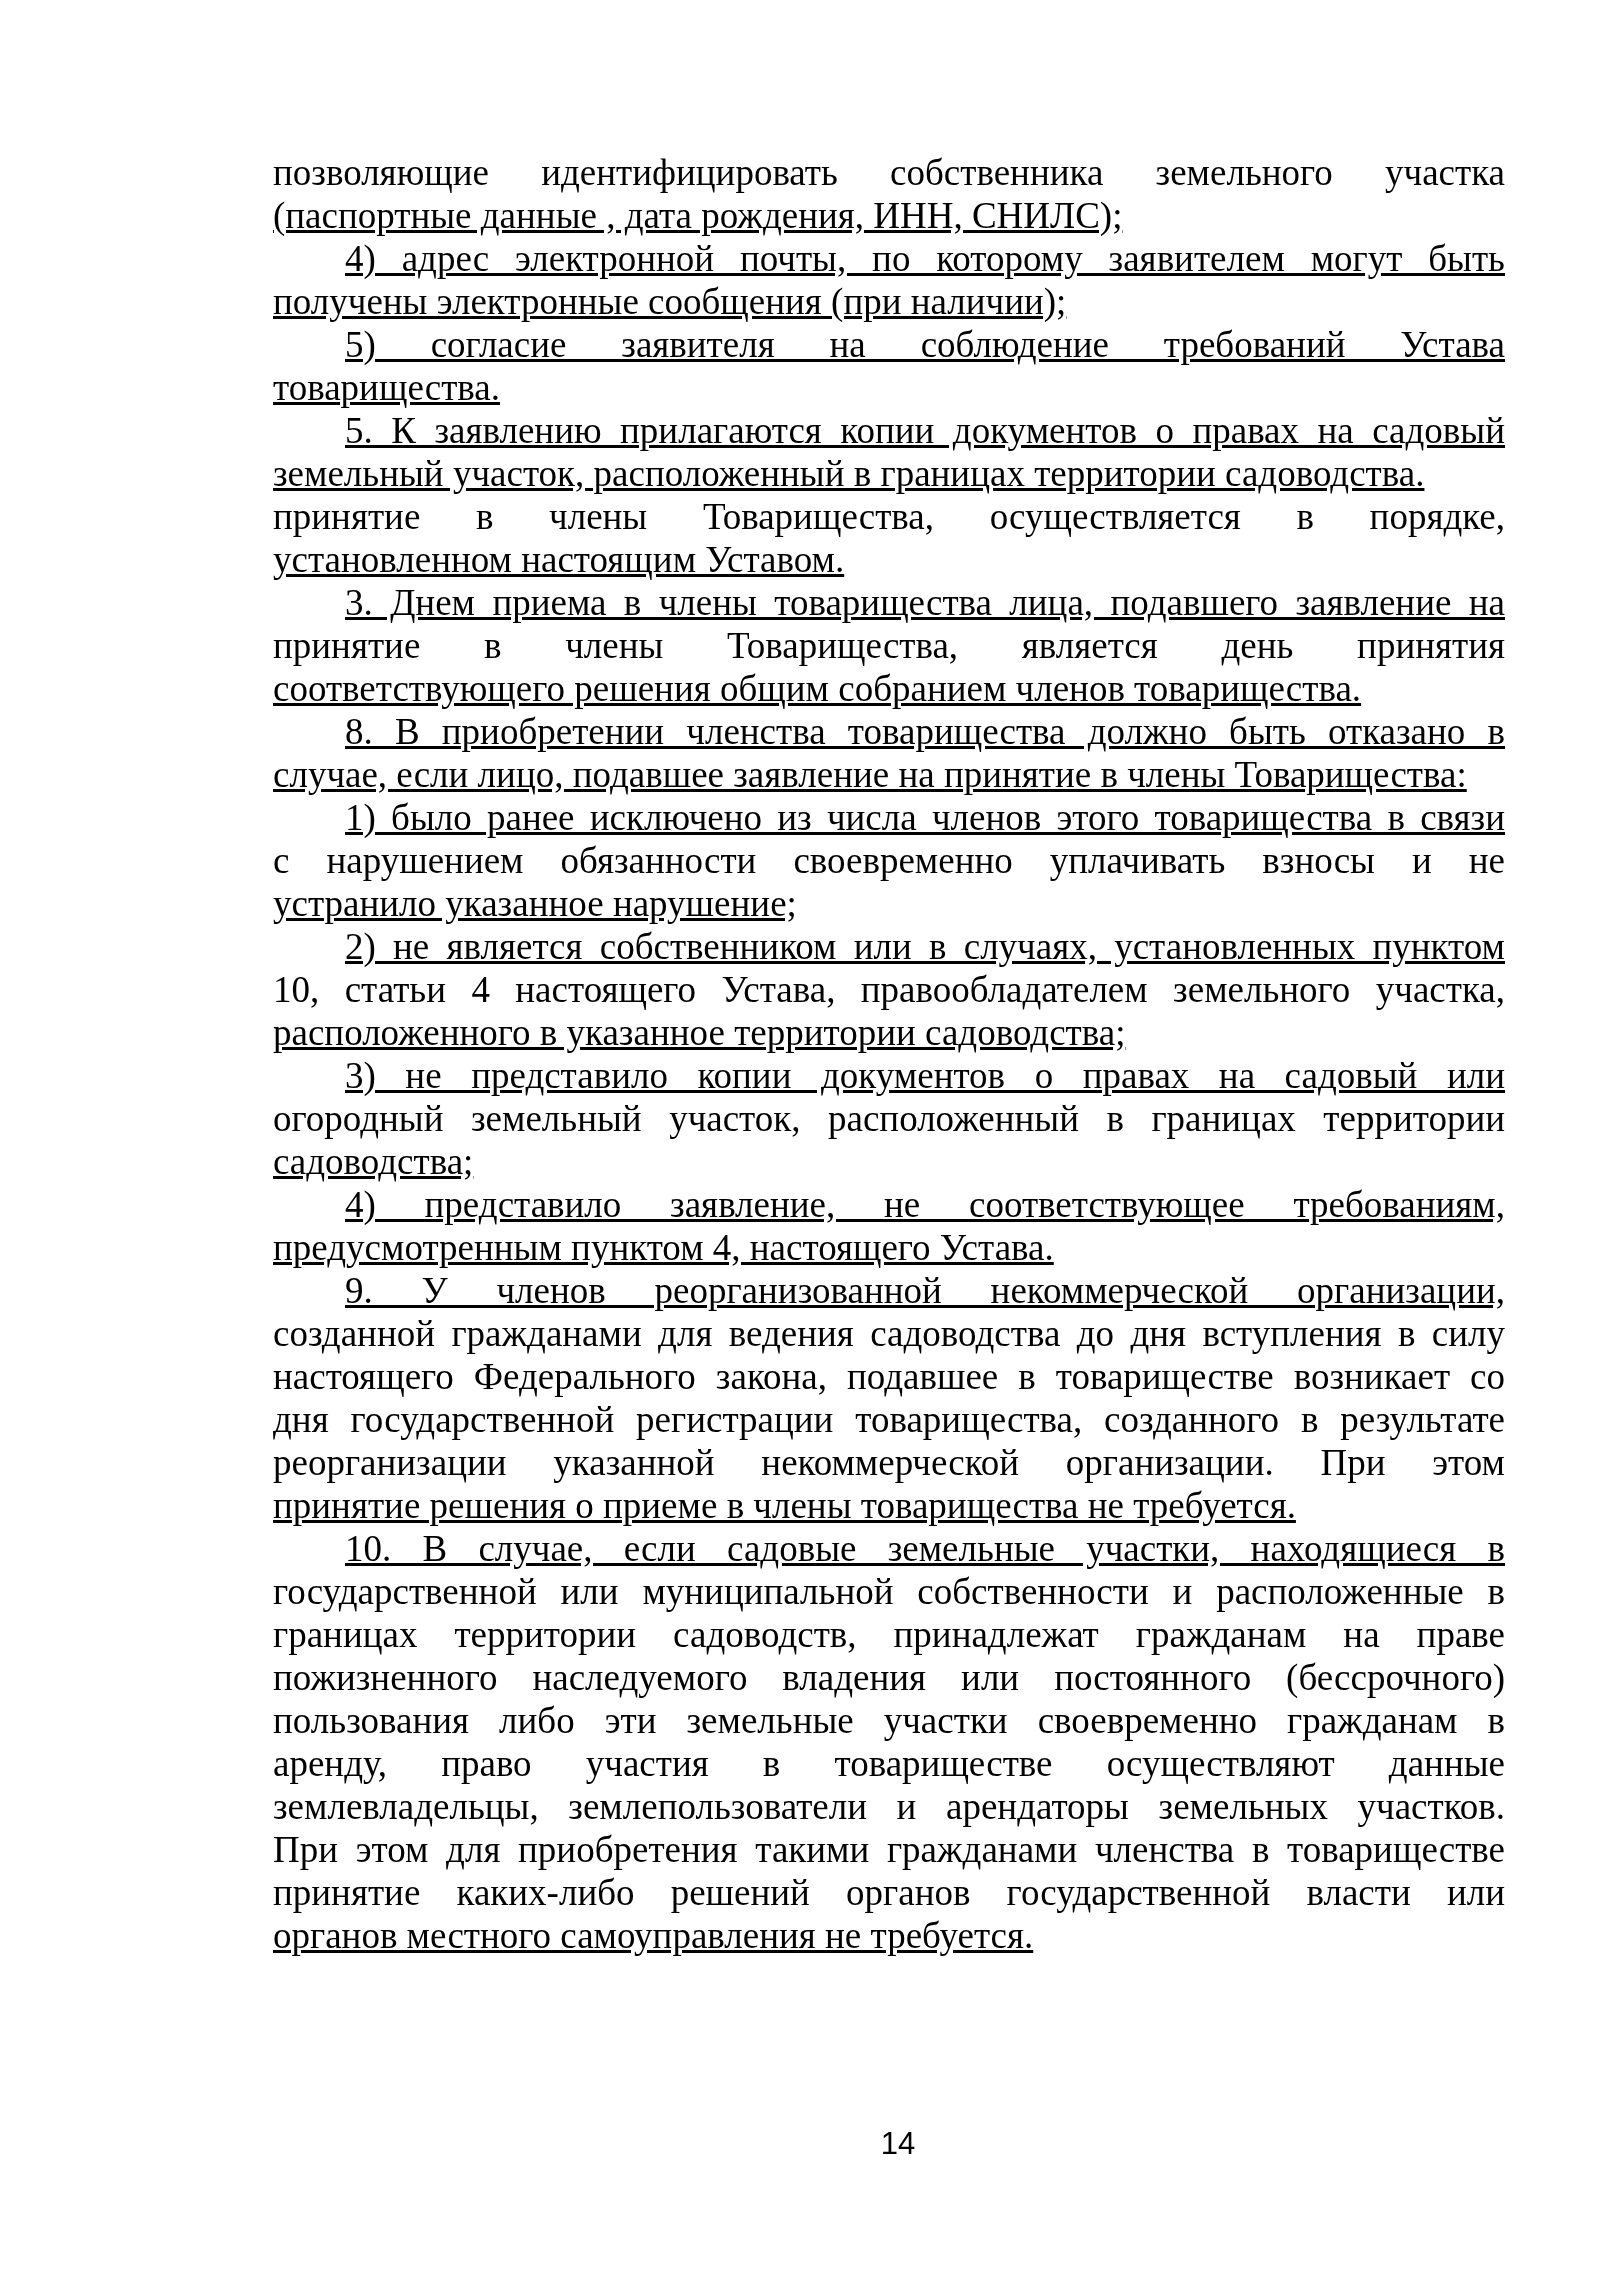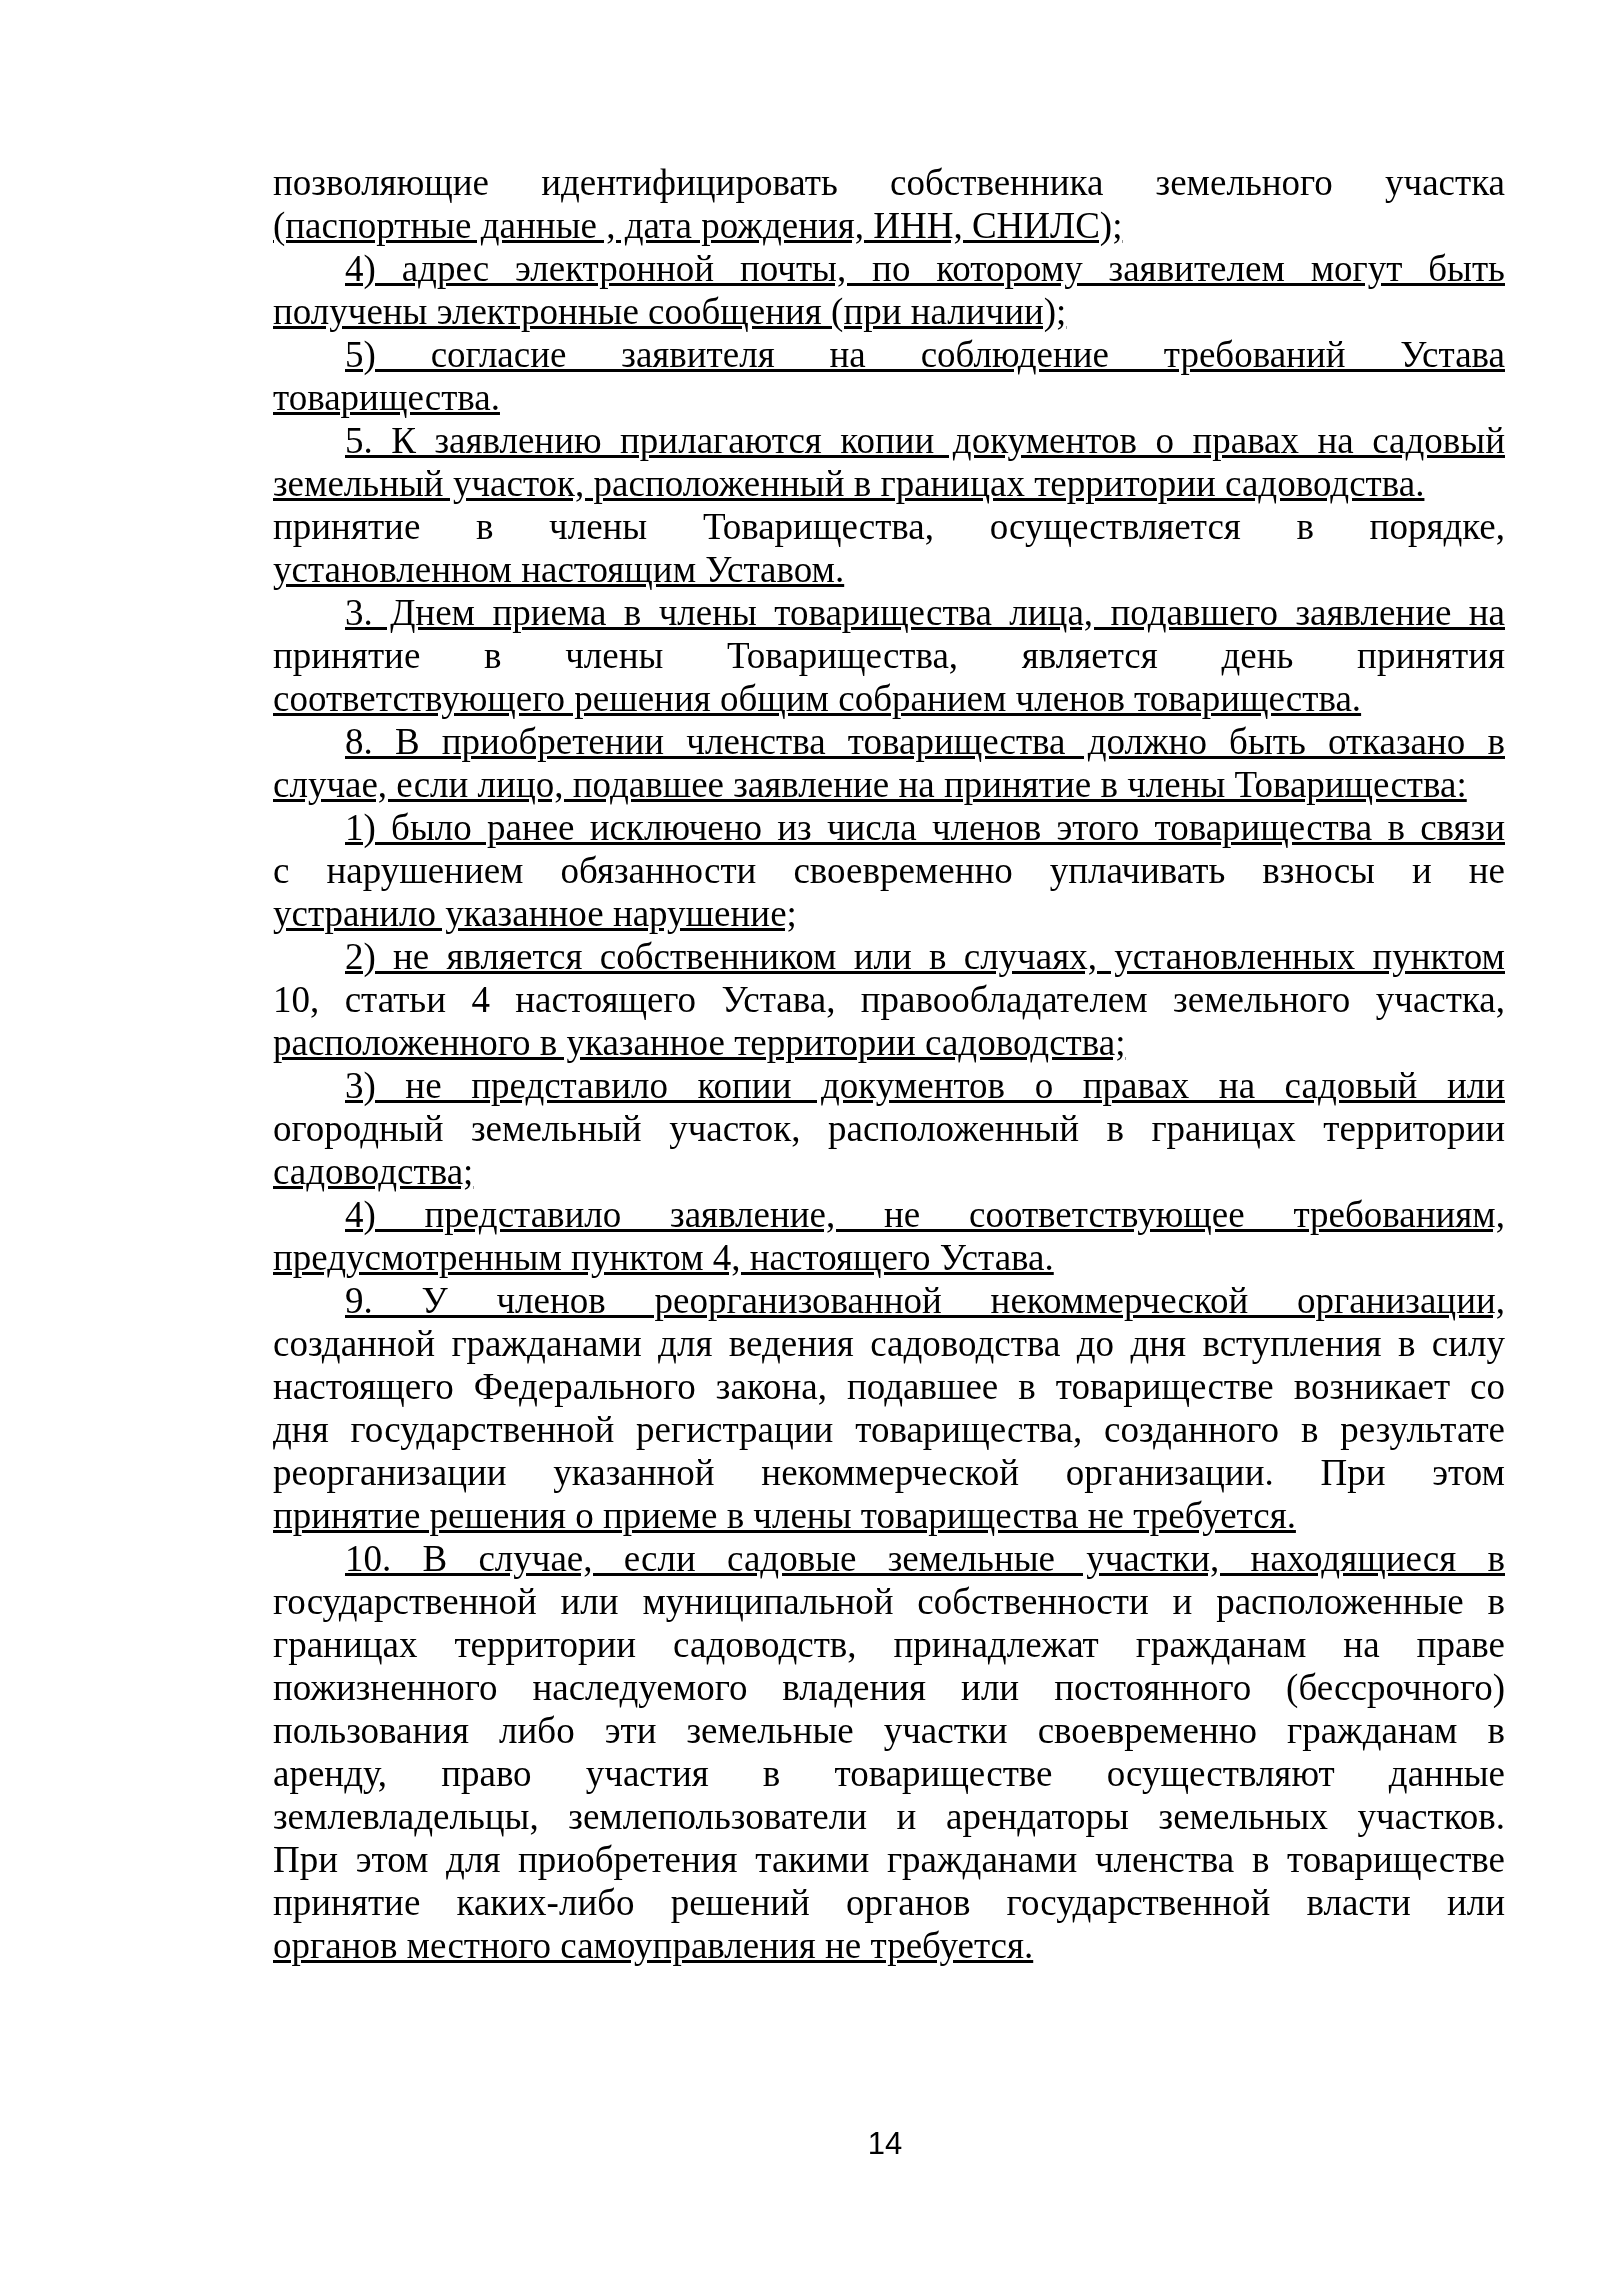--- a/index.html
+++ b/index.html
@@ -11,21 +11,21 @@
     width: 1623px;
     height: 2295px;
     background: #ffffff;
     color: #000000;
     font-family: "Liberation Serif", "DejaVu Serif", serif;
     overflow: hidden;
   }
   .text-block {
     position: absolute;
     left: 273px;
-    top: 161px;
+    top: 151px;
     width: 1232px;
     font-size: 37px;
     line-height: 43px;
   }
   .paragraph {
     margin: 0;
     padding: 0;
   }
   .line {
     text-align: justify;
@@ -35,21 +35,21 @@
   .line.par-end {
     text-align-last: left;
     text-decoration: underline;
   }
   .line.first-indented {
     text-indent: 72px;
     text-decoration: underline;
   }
   .page-footer {
     position: absolute;
-    left: 269px;
+    left: 282px;
     top: 2125px;
     width: 1232px;
     text-align: center;
     font-family: "Liberation Sans", "DejaVu Sans", sans-serif;
     font-size: 31px;
     line-height: 37px;
   }
 </style>
 </head>
 <body>

